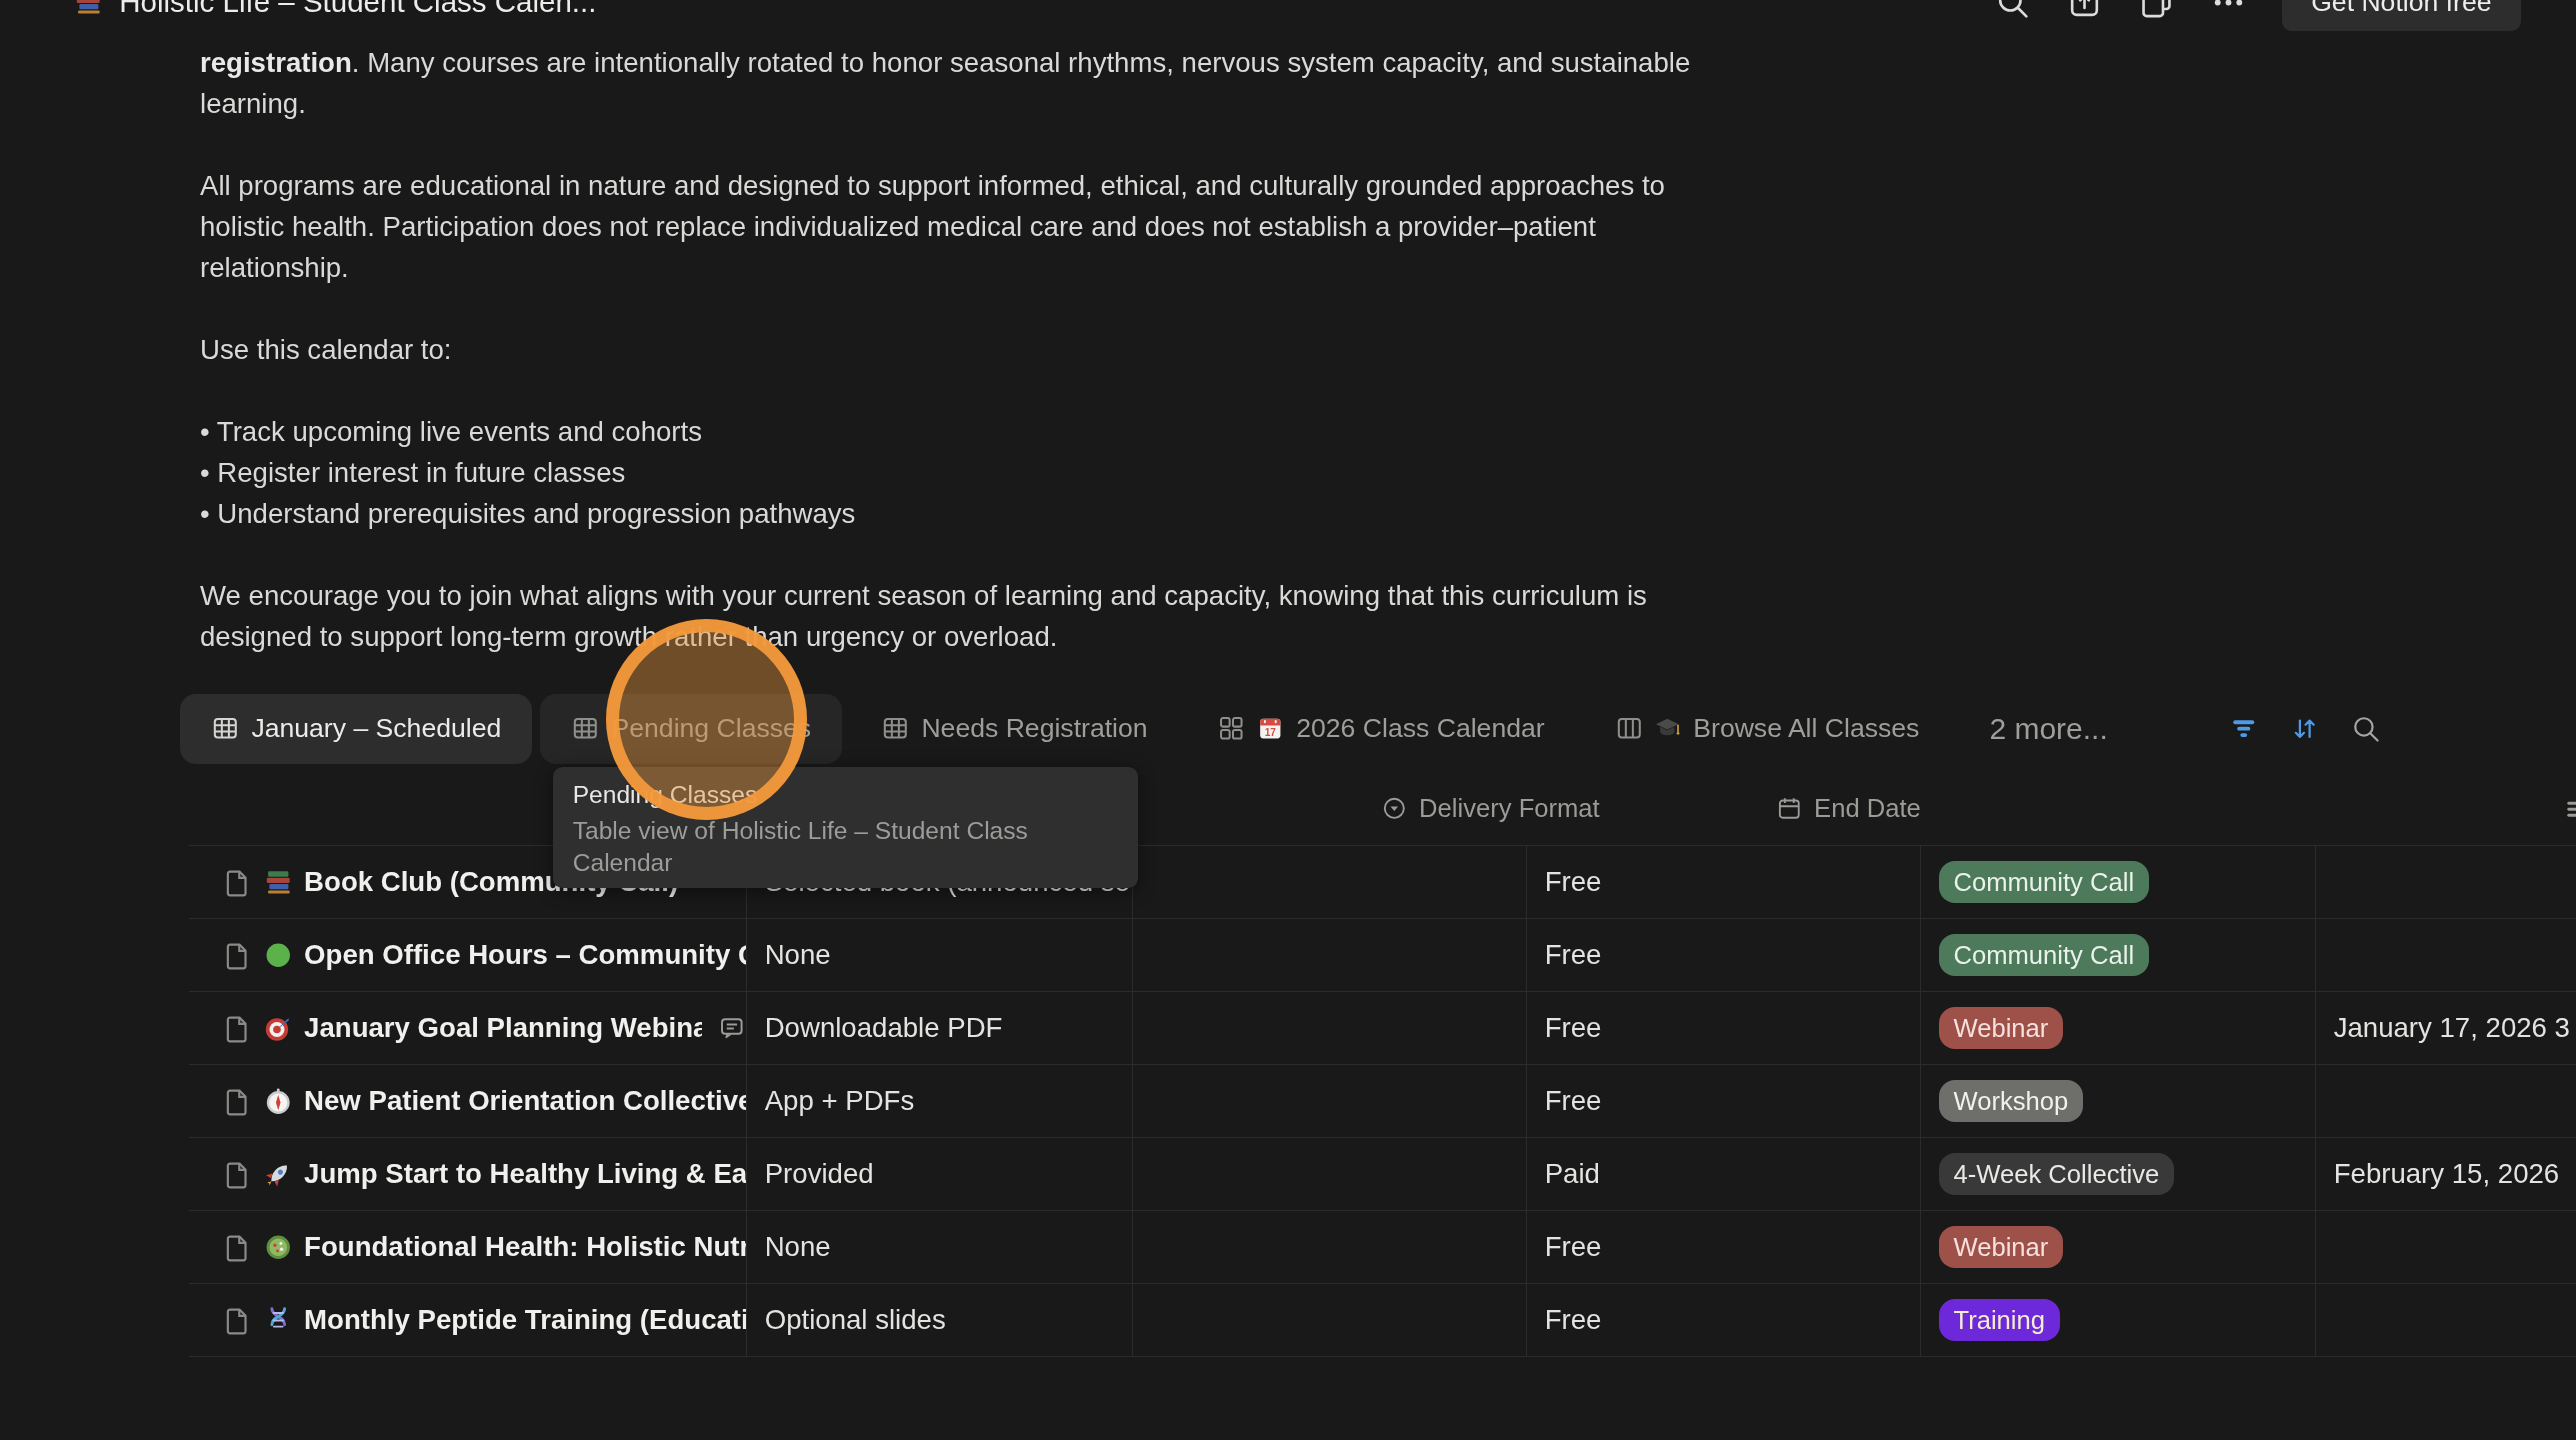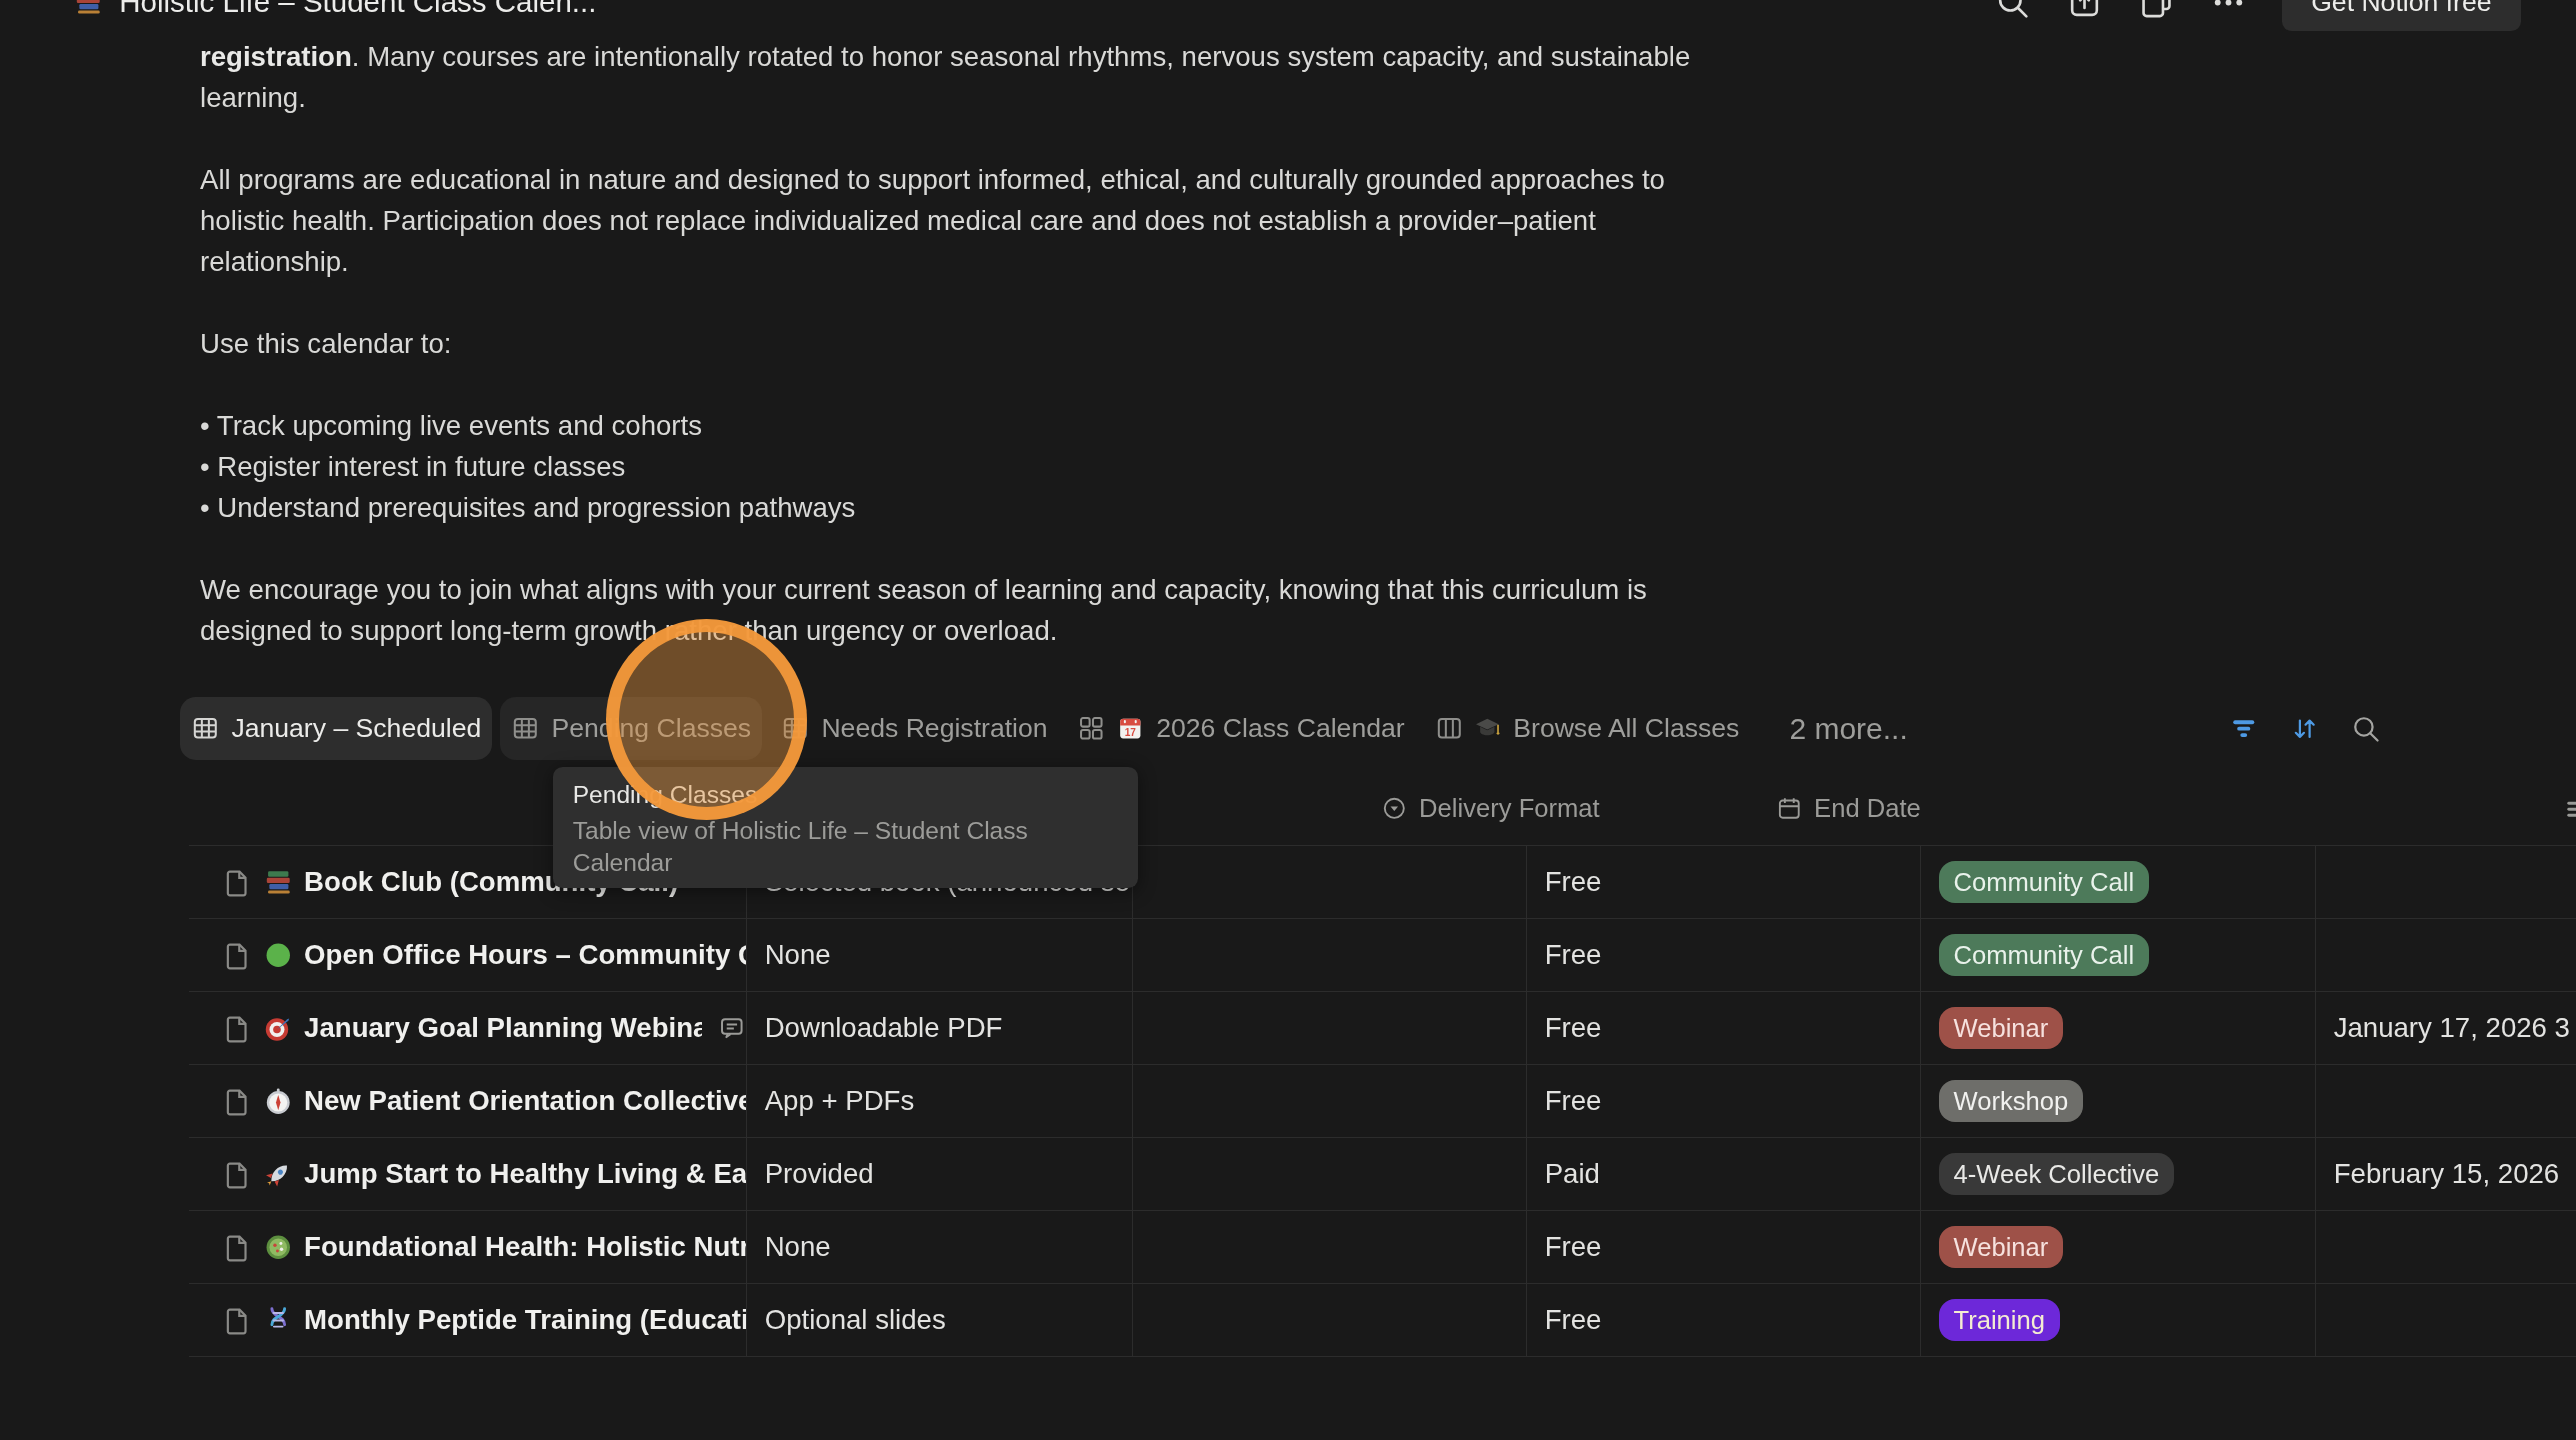--- a/index.html
+++ b/index.html
@@ -9,29 +9,29 @@
 
   
   .topbar { position:absolute; left:0; top:-29.5px; width:2576px; height:63px; display:flex; align-items:center; z-index:5; }
   .topbar .doc-title { display:flex; align-items:center; gap:15.8px; margin-left:73px; font-size:29.5px; font-weight:500; color:#ECECEA; }
   .topbar .actions { margin-left:auto; display:flex; align-items:center; gap:35px; margin-right:55px; color:#DCDCDA; }
   .topbar .actions .icn { width:37px; height:37px; }
   .cta-btn { background:#2D2D2D; border-radius:9.8px; height:57px; padding:0 29.5px; display:flex; align-items:center;
              color:#EDEDEB; font-size:26.6px; font-weight:500; white-space:nowrap; }
 
   
-  .doc-text { position:absolute; left:200px; top:36px; width:1536px; font-size:27.6px; line-height:41px; color:#D9D9D7; z-index:1; }
+  .doc-text { position:absolute; left:200px; top:42px; width:1536px; font-size:27.6px; line-height:41px; color:#D9D9D7; z-index:1; }
   .doc-text p { margin-bottom:41px; }
   .doc-text p:last-child { margin-bottom:0; }
   .doc-text b { color:#E9E9E7; }
 
   
   .viewsbar { position:absolute; left:0; top:695px; width:2576px; height:67px; display:flex; align-items:center; z-index:2; }
   .viewsbar .lead { width:180px; flex:0 0 auto; }
-  .vtab { display:flex; align-items:center; gap:11.8px; height:63px; padding:0 11px; border-radius:15.8px;
+  .vtab { display:flex; align-items:center; gap:11.8px; height:70px; padding:0 31px; border-radius:15.8px;
           font-size:26.6px; font-weight:500; color:#9E9E9B; white-space:nowrap; }
   .vtab .icn { width:28.6px; height:28.6px; color:#8F8F8C; }
   .vtab.active { background:#2D2D2D; color:#EBEBE9; }
   .vtab.active .icn { color:#D5D5D3; }
   .vtab.hovered { background:#262626; }
   .vtab .pre { width:28.6px; height:28.6px; color:#8F8F8C; margin-right:-2px; }
   .vtab + .vtab { margin-left:7.9px; }
   .more-link { margin-left:39px; font-size:30px; color:#9E9E9B; white-space:nowrap; }
   .view-tools { margin-left:auto; display:flex; align-items:center; gap:29.5px; margin-right:195px; }
   .view-tools .icn { width:31.5px; height:31.5px; }

